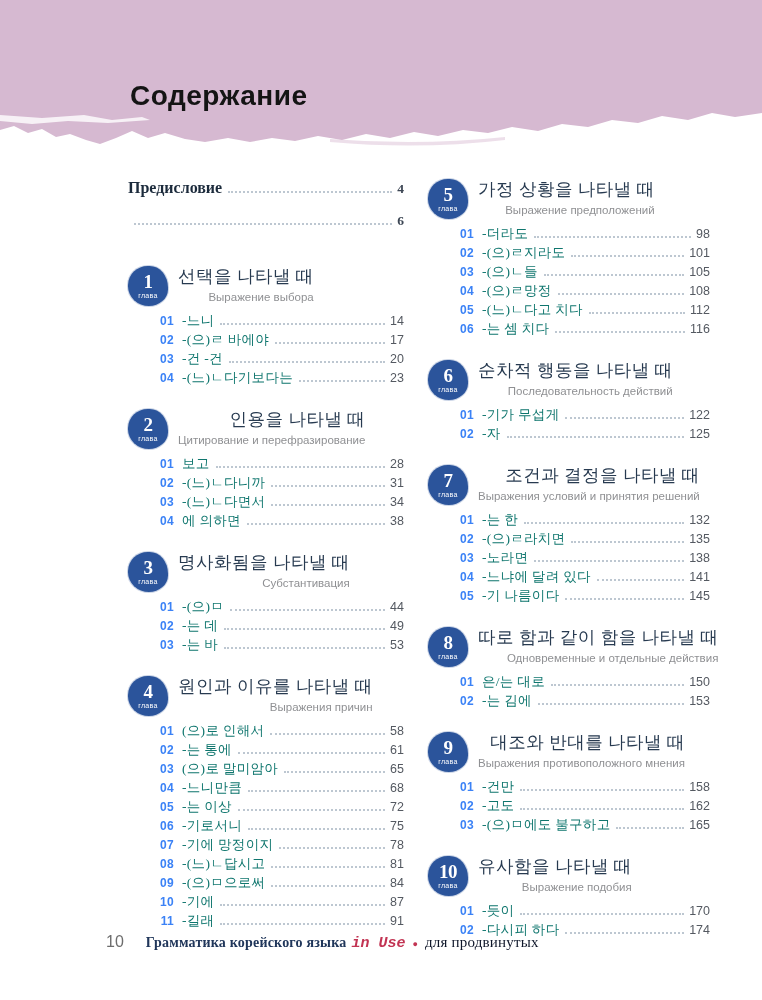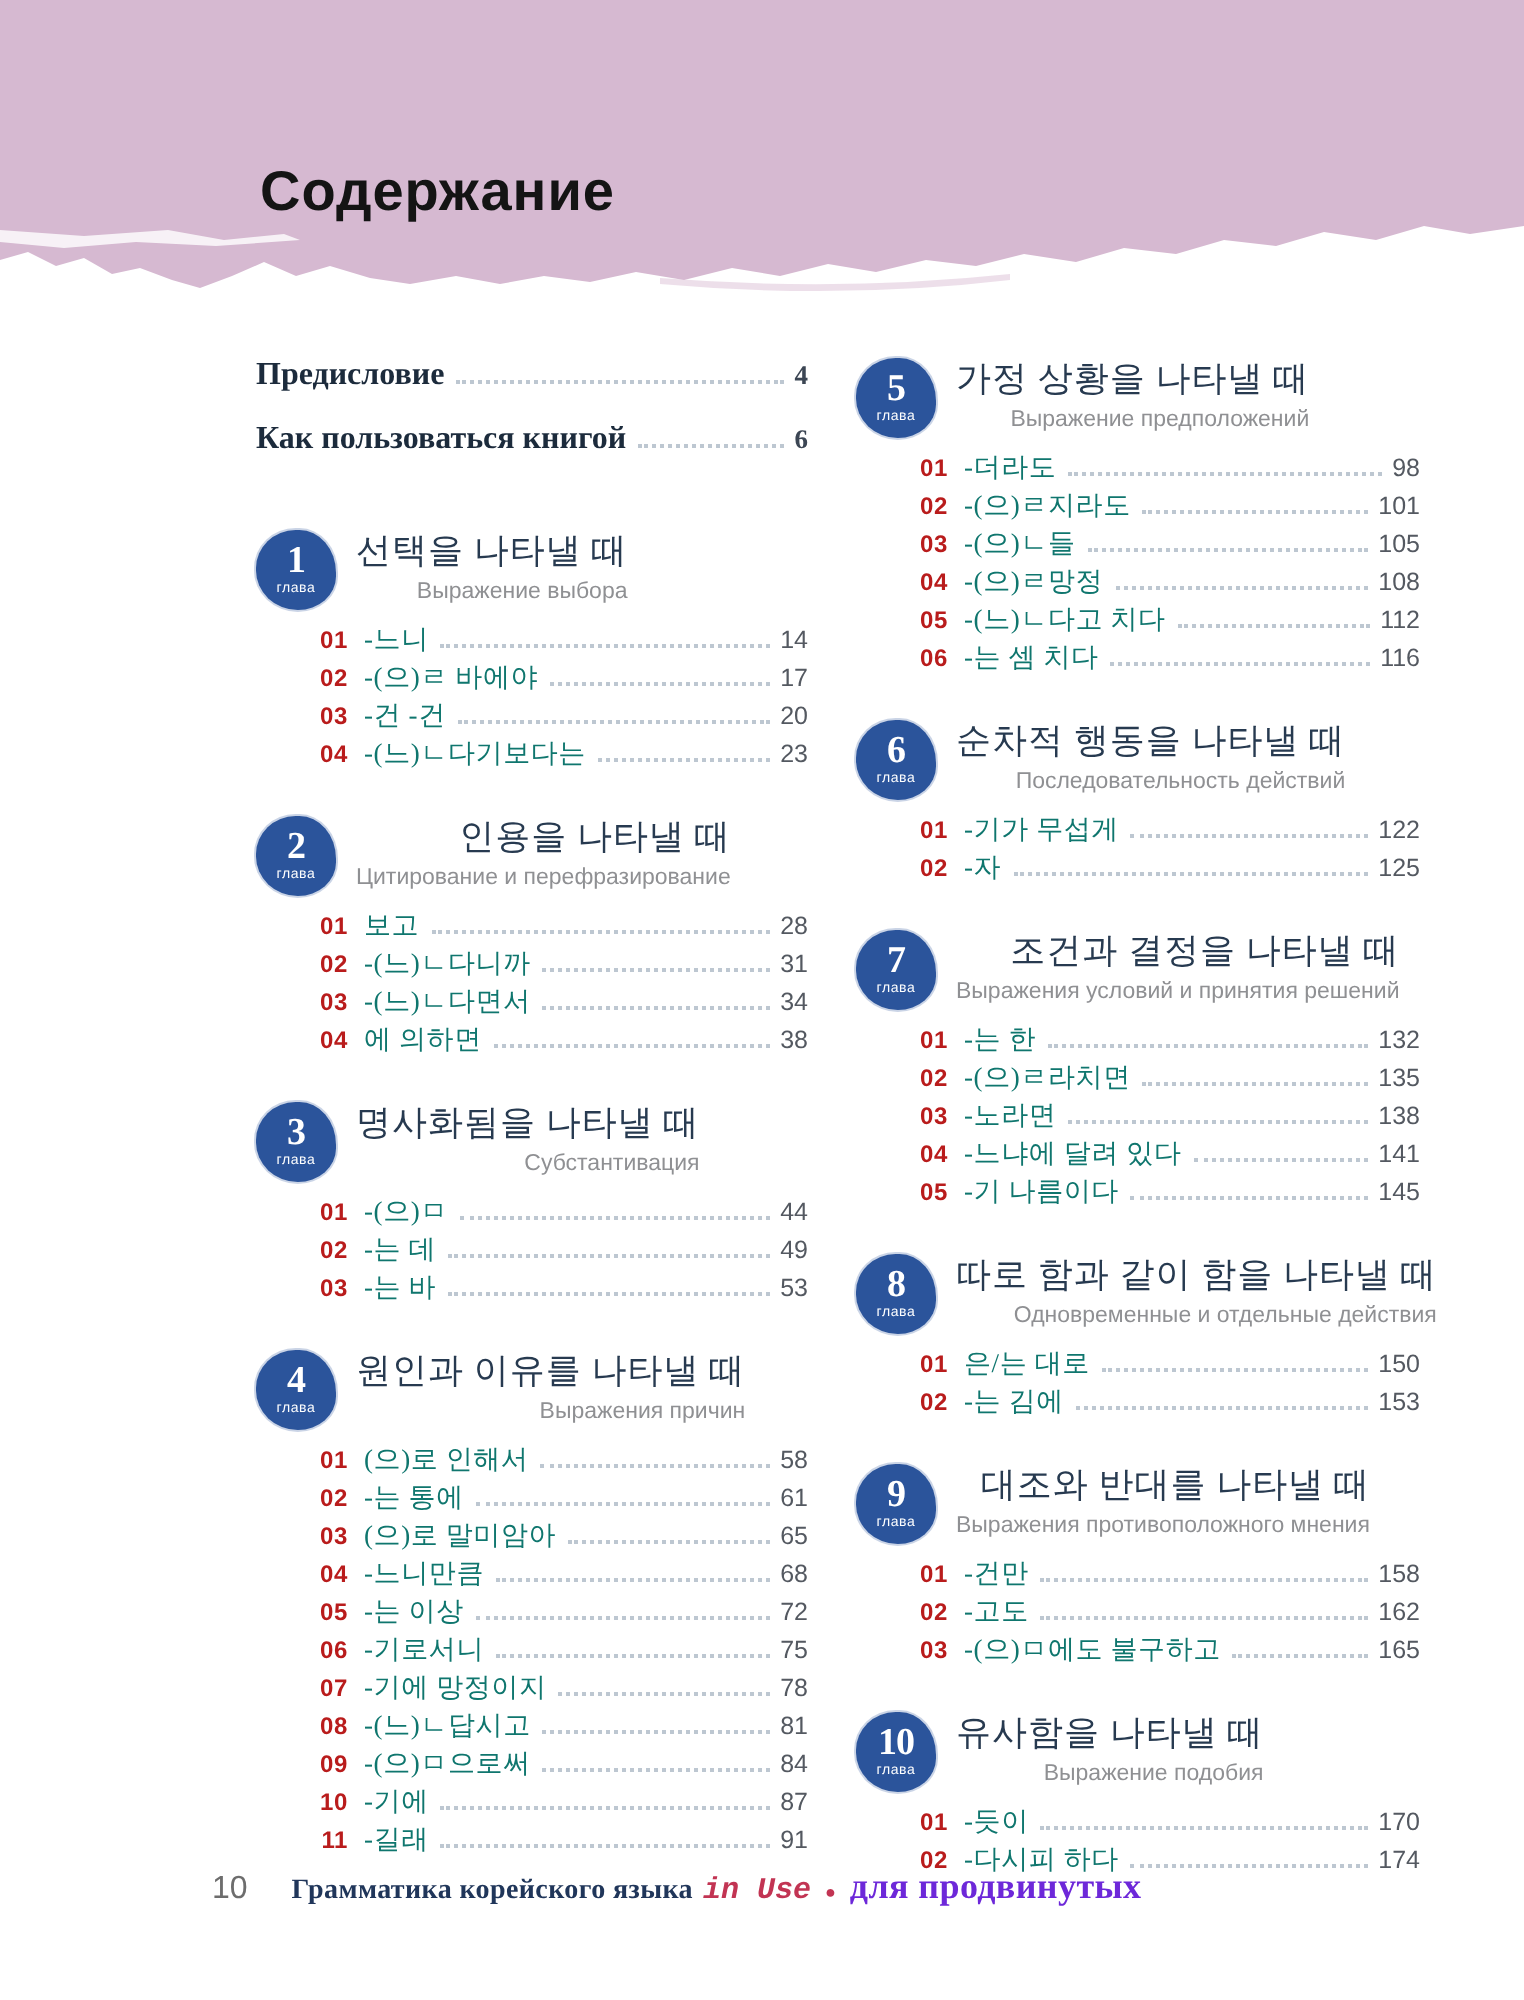--- a/index.html
+++ b/index.html
@@ -61,21 +61,21 @@
     white-space:nowrap;
   }
   .ch-subtitle {
     font-size:11.5px; color:#8f9093; line-height:15px; margin-top:2px;
     white-space:nowrap;
   }
 
   .chapter-items { margin-top:6px; margin-left:26px; }
   .item-row { display:flex; align-items:baseline; height:19px; }
   .inum {
-    flex:0 0 20px; font-size:12px; font-weight:bold; color:#b91c1c;
+    flex:0 0 20px; font-size:12px; font-weight:bold; color:#3b82f6;
     letter-spacing:0.3px; margin-right:8px;
   }
   .itext {
     font-family:"Liberation Serif", "DejaVu Serif", serif;
     font-size:13.5px; color:#0f766e; white-space:nowrap; letter-spacing:0.3px;
   }
   .leader {
     flex:1 1 auto; border-bottom:2px dotted #bdc7d1;
     margin:0 5px 3px 6px; min-width:12px;
   }
@@ -90,22 +90,22 @@
   .footer-book {
     font-family:"Liberation Serif", serif; font-weight:bold;
     font-size:14px; color:#20365a; letter-spacing:0.2px;
   }
   .footer-brand {
     font-family:Liberation Mono, monospace; font-style:italic; font-weight:bold;
     font-size:15px; color:#c23453; margin-left:5px;
   }
   .footer-bullet { font-size:9px; color:#c23453; margin:0 7px; }
   .footer-sub {
-    font-family:"Liberation Serif", serif; font-weight:bold;
-    font-size:18px; color:#6d28d9; letter-spacing:0.2px;
+    font-family:"Liberation Serif", serif; font-weight:normal;
+    font-size:15px; color:#0f172a; letter-spacing:0.2px;
   }
 </style>
 </head>
 <body>
 
 <div class="header">
   <svg width="762" height="150" viewBox="0 0 762 150">
     <path fill="#d6b9d1" d="M0,0 H762 V113
       L735,117 712,113 688,120 662,116 638,123 612,120 588,127 562,124 538,131
       512,127 488,133 463,130 438,136 414,132 390,138 366,134 342,140 318,136
@@ -119,21 +119,20 @@
 
 <div class="content">
   <div class="col col-left">
     <div class="front-matter">
         <div class="fm-row">
     <span>Предисловие</span>
     <span class="leader"></span>
     <span class="fm-page">4</span>
   </div>
         <div class="fm-row">
-    <span>Как пользоваться книгой</span>
     <span class="leader"></span>
     <span class="fm-page">6</span>
   </div>
       </div>
   <div class="chapter">
     <div class="chapter-header">
       <div class="badge">
         <span class="badge-num">1</span>
         <span class="badge-label">глава</span>
       </div>

